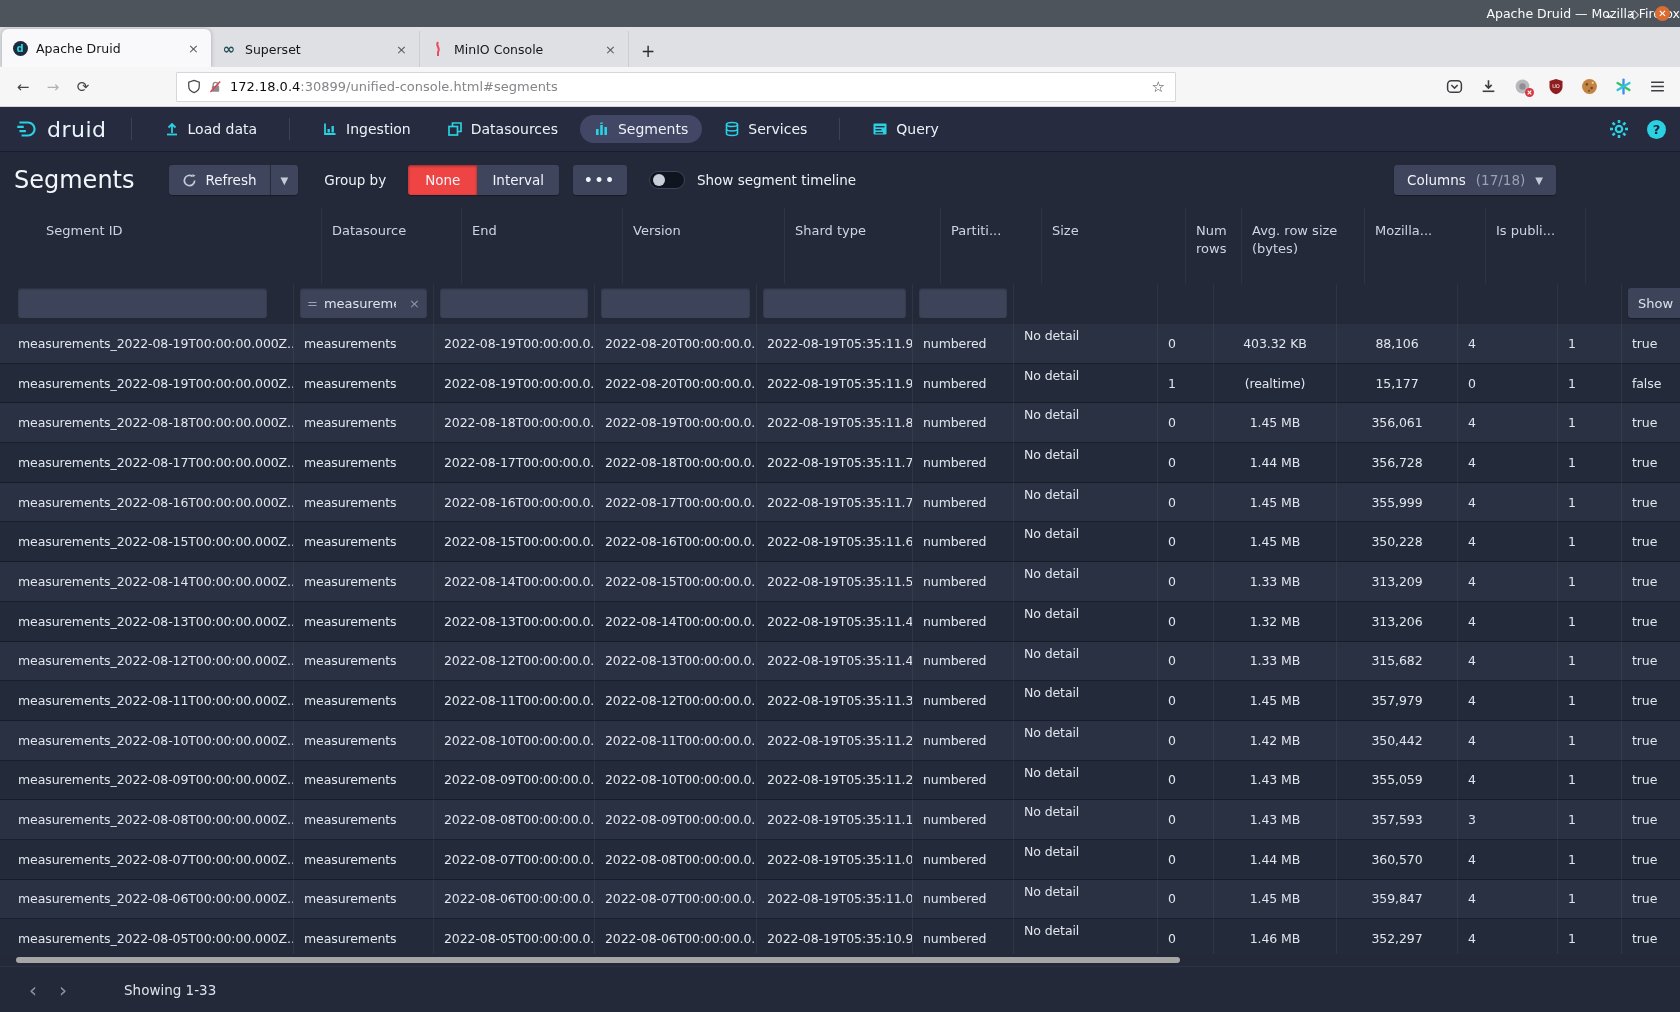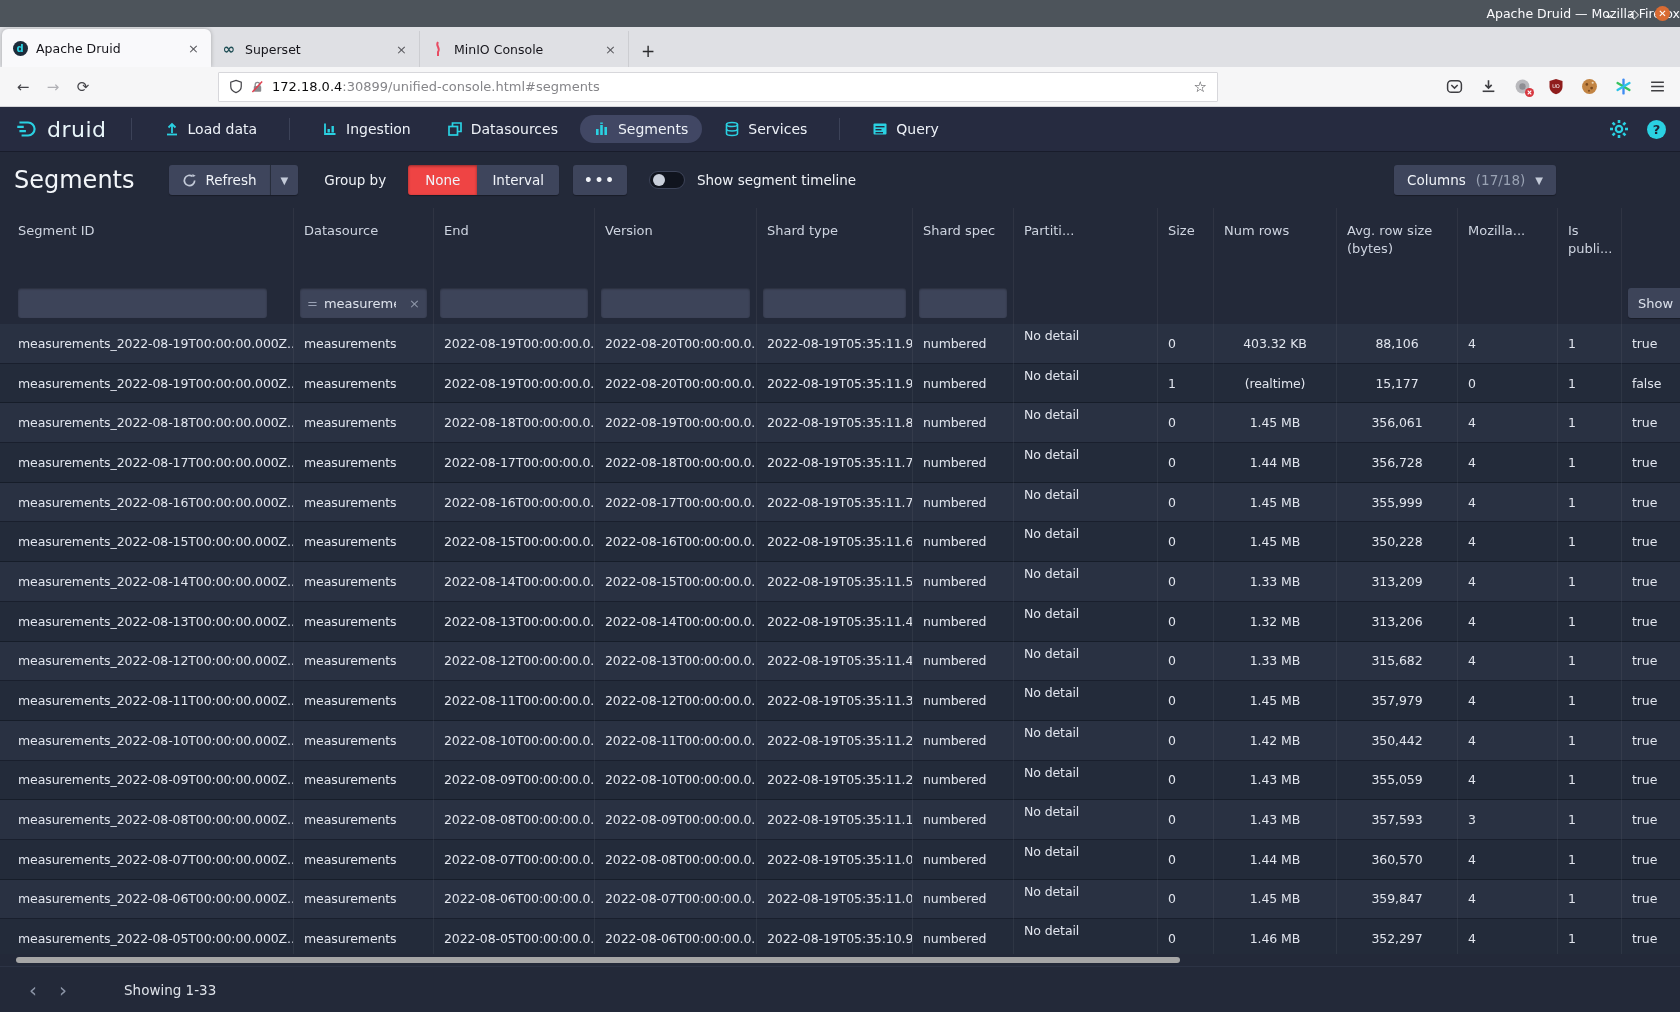--- a/index.html
+++ b/index.html
@@ -27,21 +27,21 @@
   .tab-close { color:#5b5b60; font-size:13px; padding:0 4px; }
   .favicon { width:16px; height:16px; flex:0 0 16px; display:flex; align-items:center; justify-content:center; }
   .fav-druid { width:15px; height:15px; border-radius:50%; background:#1d2b3a; color:#2ad1e2;
     font-size:10px; display:flex; align-items:center; justify-content:center; font-weight:bold; }
   .fav-superset { color:#1f4e55; font-size:15px; font-weight:bold; line-height:1; }
   .newtab { font-size:17px; color:#2b2b2e; padding:0 12px 6px 12px; }
 
   
   .urlbar { height:40px; background:#f6f6f7; display:flex; align-items:center; border-bottom:1px solid #d4d4d8; }
   .nav-btn { width:30px; text-align:center; font-size:15px; }
-  .url-field { width:1000px; height:30px; margin-left:120px; background:#ffffff; border:1px solid #d7d7db;
+  .url-field { width:1000px; height:30px; margin-left:78px; background:#ffffff; border:1px solid #d7d7db;
     border-radius:1px; display:flex; align-items:center; padding:0 10px; gap:8px; }
   .url-text { font-size:13px; color:#0c0c0d; flex:1; white-space:nowrap; overflow:hidden; }
   .url-dim { color:#858589; }
   .url-star { color:#3e3e42; font-size:15px; }
   .ub-icons { display:flex; align-items:center; gap:17px; margin-left:auto; padding-right:14px; }
 
   
   .appnav { height:45px; background:#262b40; display:flex; align-items:center; padding:0 14px;
     border-bottom:1px solid #181c2b; }
   .druid-logo { display:flex; align-items:center; gap:7px; color:#2ad1e2; }
@@ -71,21 +71,21 @@
   .more-btn { margin-left:14px; letter-spacing:2px; font-weight:bold; padding:0 11px; }
   .toggle { width:36px; height:18px; border-radius:10px; background:#10141e; border:1px solid #3d4459;
     margin:0 12px 0 22px; position:relative; }
   .toggle .knob { position:absolute; left:3px; top:2px; width:12px; height:12px; border-radius:50%; background:#c9cfda; }
   .columns-btn { margin-left:auto; margin-right:110px; gap:10px; }
   .cols-count { color:#9aa3b4; }
 
   
   .tablewrap { height:746px; overflow:hidden; position:relative; }
   .tgrid { display:grid; }
-  .hdr-row { height:76px; }
+  .hdr-row { height:76px;margin-left:28px; }
   .hcell { position:relative; padding:14px 0 0 10px; color:#ced4e0; font-size:13px;
     border-right:1px solid rgba(255,255,255,.055); line-height:1.35; }
   .hcell.first { padding-left:18px; }
   .hcell .sortbar { position:absolute; left:0; right:0; bottom:0; height:3px; background:#a5adbd; }
   .filter-row { height:40px; }
   .fcell { padding:4px 6px 0 6px; border-right:1px solid rgba(255,255,255,.055); }
   .fcell.first { padding-left:18px; padding-right:26px; }
   .finput { height:30px; background:#3d4459; border-radius:3px; box-shadow:inset 0 1px 2px rgba(0,0,0,.35);
     display:flex; align-items:center; padding:0 7px; gap:6px; overflow:hidden; }
   .ftag-op { color:#9aa2b5; font-size:13px; }
@@ -357,21 +357,20 @@
     </div>
   </div>
 
   <div class="tablewrap">
     <div id="thead" class="tgrid hdr-row" style="grid-template-columns: 294px 140px 161px 162px 156px 101px 144px 56px 123px 121px 100px 64px 140px;">
         <div class="hcell first">Segment ID</div>
         <div class="hcell">Datasource</div>
         <div class="hcell">End</div>
         <div class="hcell">Version</div>
         <div class="hcell">Shard type</div>
-        <div class="hcell">Shard spec</div>
         <div class="hcell">Partiti...</div>
         <div class="hcell">Size</div>
         <div class="hcell">Num rows</div>
         <div class="hcell">Avg. row size (bytes)</div>
         <div class="hcell">Mozilla...</div>
         <div class="hcell">Is publi...</div>
       </div>
     <div id="tfilters" class="tgrid filter-row" style="grid-template-columns: 294px 140px 161px 162px 156px 101px 144px 56px 123px 121px 100px 64px 140px;">
         <div class="fcell first">
           <div class="finput"></div>

